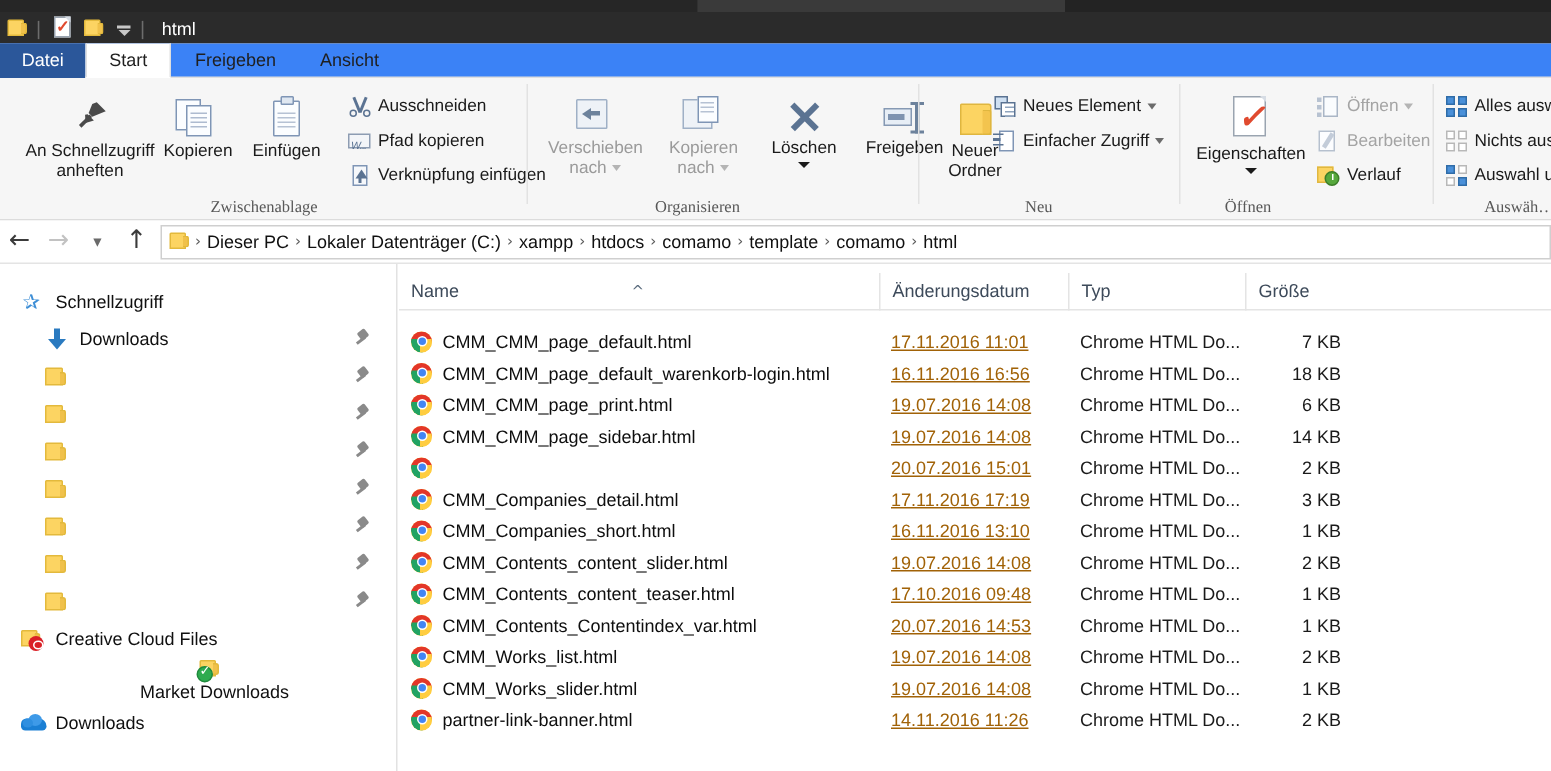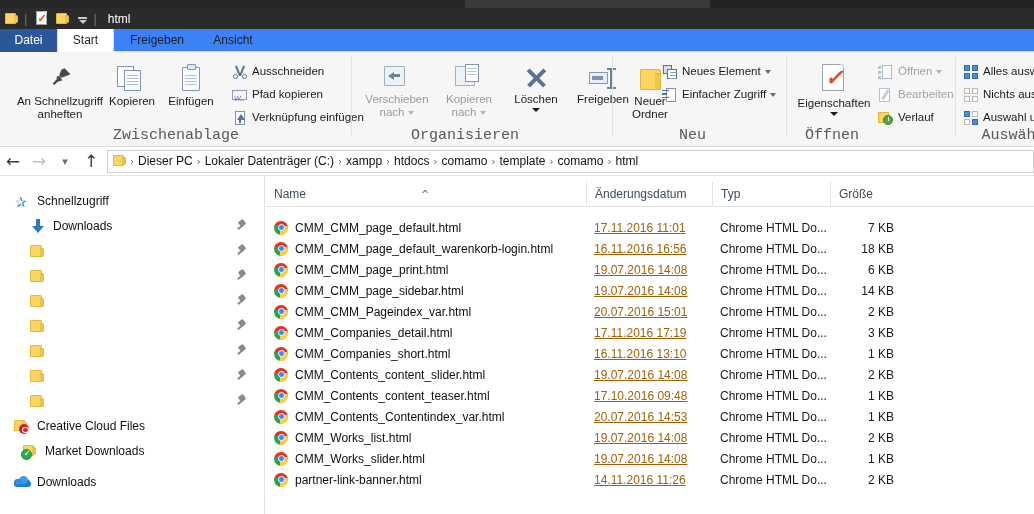--- a/index.html
+++ b/index.html
@@ -110,22 +110,22 @@
     position: absolute; left: 0; top: 52px; width: 1034px; height: 95px;
     background: #f6f6f6; border-bottom: 1px solid #dcdcdc;
   }
   .rgroup { position: absolute; top: 0; height: 95px; }
   .rgroup .gsep {
     position: absolute; right: 0; top: 4px; width: 1px; height: 80px;
     background: #e2e2e2;
   }
   .glabel {
     position: absolute; bottom: 3px; left: 0; width: 100%;
-    text-align: center; font-size: 15px; color: #585858;
-    font-family: Liberation Mono, monospace;
+    text-align: center; font-size: 11px; color: #585858;
+    font-family: Liberation Serif, serif;
   }
 
   .bigbtn {
     position: absolute; text-align: center; font-size: 11.5px; color: #1a1a1a;
     line-height: 13px; font-family: "Liberation Sans", sans-serif;
   }
   .bigbtn .bglyph { display: block; margin: 0 auto 3px auto; }
   .bigbtn.dim { color: #9a9a9a; }
 
   .smallbtn {
@@ -932,21 +932,21 @@
       <span class="nicon cc-ic">
         <span class="folder sm" style="position:absolute;left:0;top:1px;">
             <span class="fb"></span>
             <span class="ff"></span>
           </span>
         <i class="bdg"></i>
       </span>
       <span>Creative Cloud Files</span>
     </div>
 
-    <div class="navrow" style="padding-left:22px;">
+    <div class="navrow" style="padding-left:22px;flex-direction:column;">
       <span class="nicon md-ic">
         <span class="folder sm" style="position:absolute;left:1px;top:1px;">
             <span class="fb"></span>
             <span class="ff"></span>
           </span>
         <i class="bdg"></i>
       </span>
       <span>Market Downloads</span>
     </div>
 
@@ -1041,21 +1041,20 @@
     <div class="filerow">
       <span class="fname">
           <span class="chromeic">
             <i class="ring">
               <i class="red"></i>
               <i class="grn"></i>
               <i class="ylw"></i>
             </i>
             <i class="blu"></i>
           </span>
-          <span>CMM_CMM_Pageindex_var.html</span>
         </span>
       <span class="fdate">20.07.2016 15:01</span>
       <span class="ftype">Chrome HTML Do...</span>
       <span class="fsize">2 KB</span>
     </div>
     <div class="filerow">
       <span class="fname">
           <span class="chromeic">
             <i class="ring">
               <i class="red"></i>

